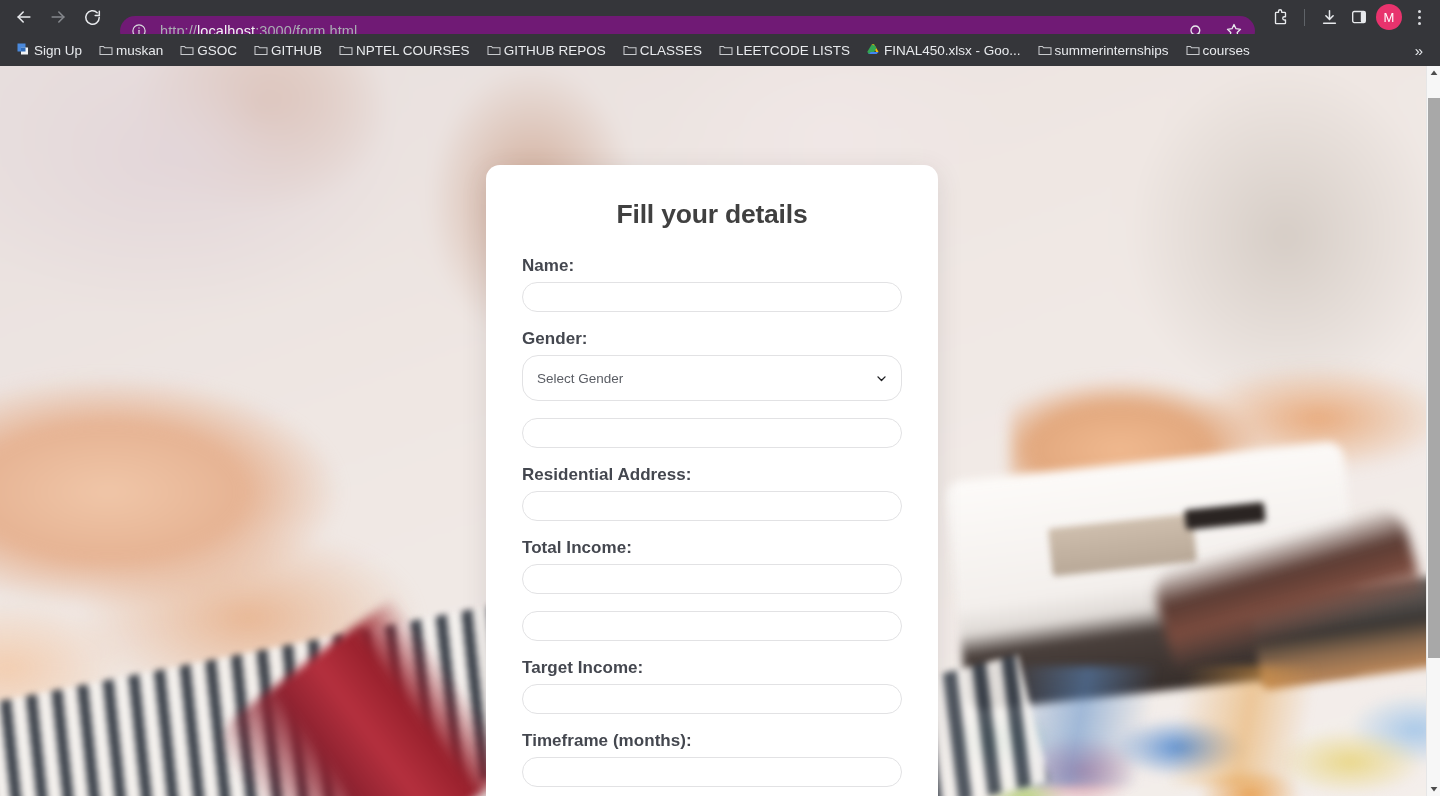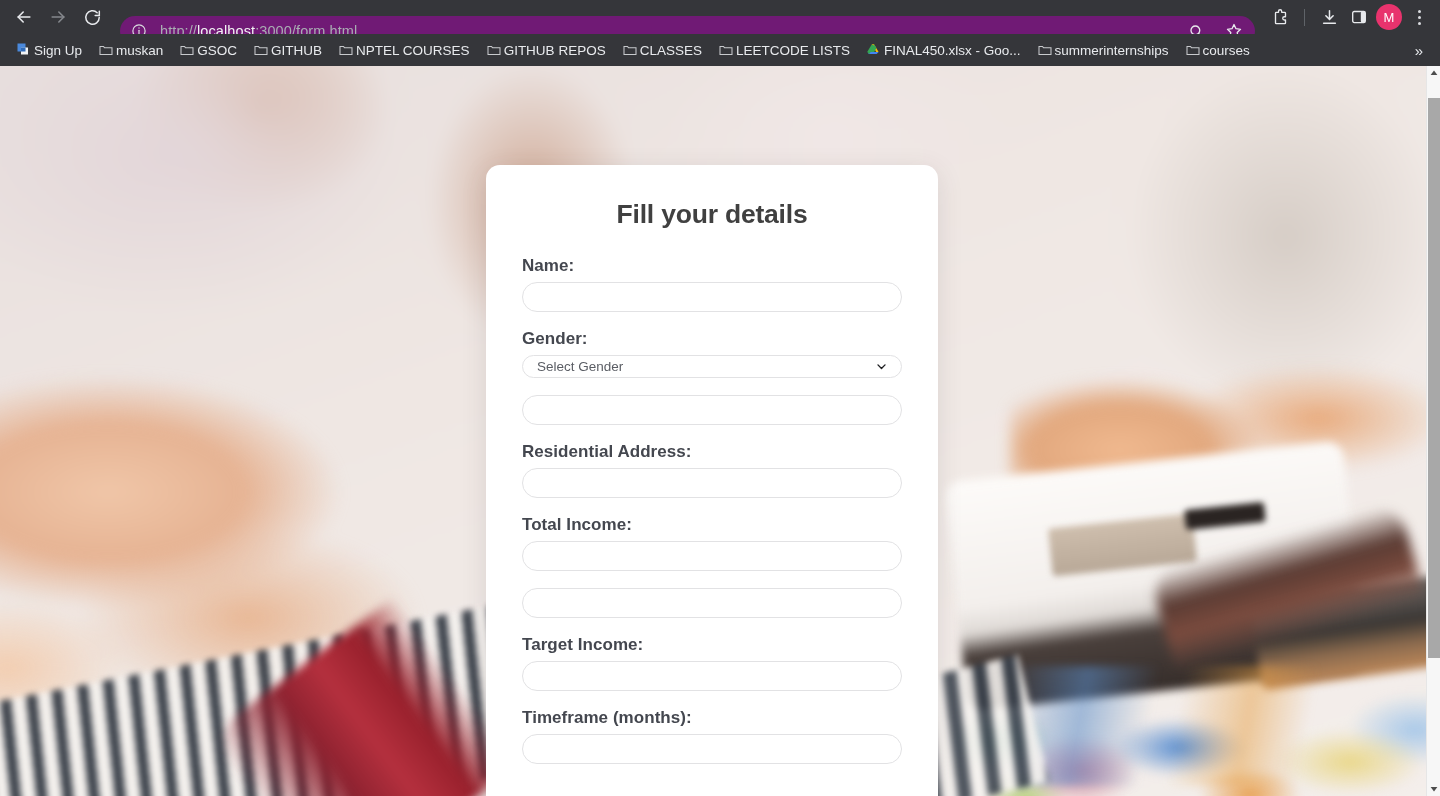--- a/index.html
+++ b/index.html
@@ -322,21 +322,21 @@
     padding: 0 16px;
     font-size: 13.5px;
     color: #55585f;
     font-family: "Liberation Sans", sans-serif;
     outline: none;
   }
   .select-wrap { position: relative; }
   .pill-select {
     display: block;
     width: 100%;
-    height: 23px;
+    height: 46px;
     background: #fff;
     border: 1px solid #e2e2e4;
     border-radius: 16px;
     padding: 0 34px 0 14px;
     font-size: 13.5px;
     color: #5a5d64;
     font-family: "Liberation Sans", sans-serif;
     appearance: none;
     -webkit-appearance: none;
     outline: none;

